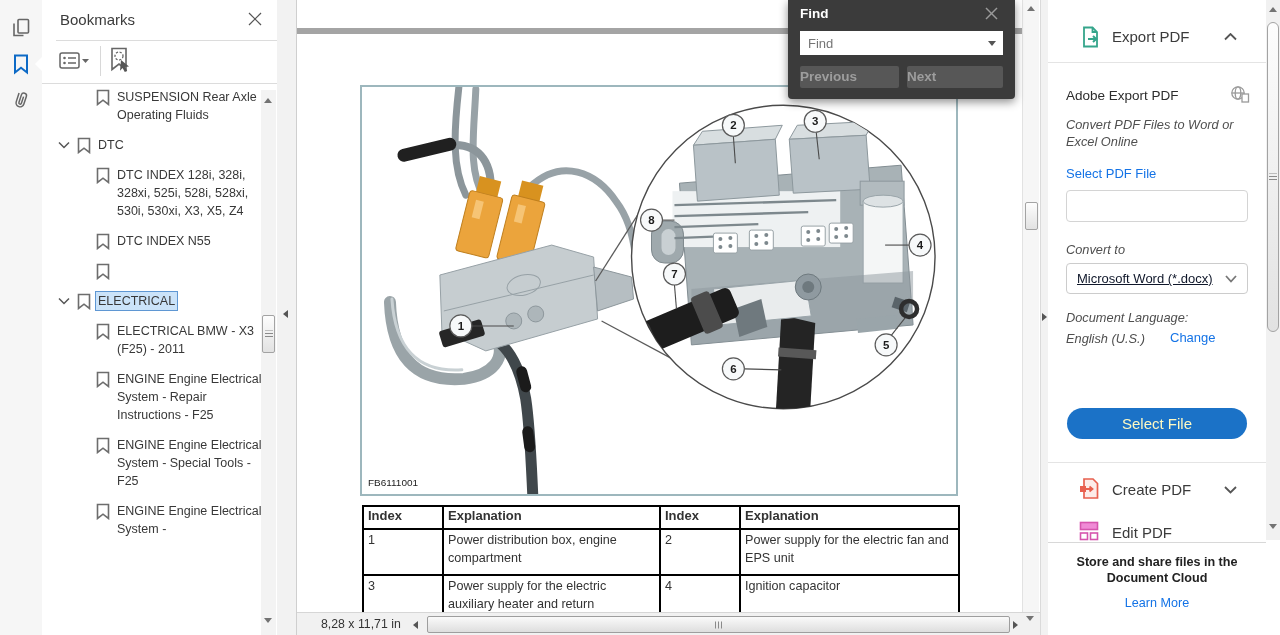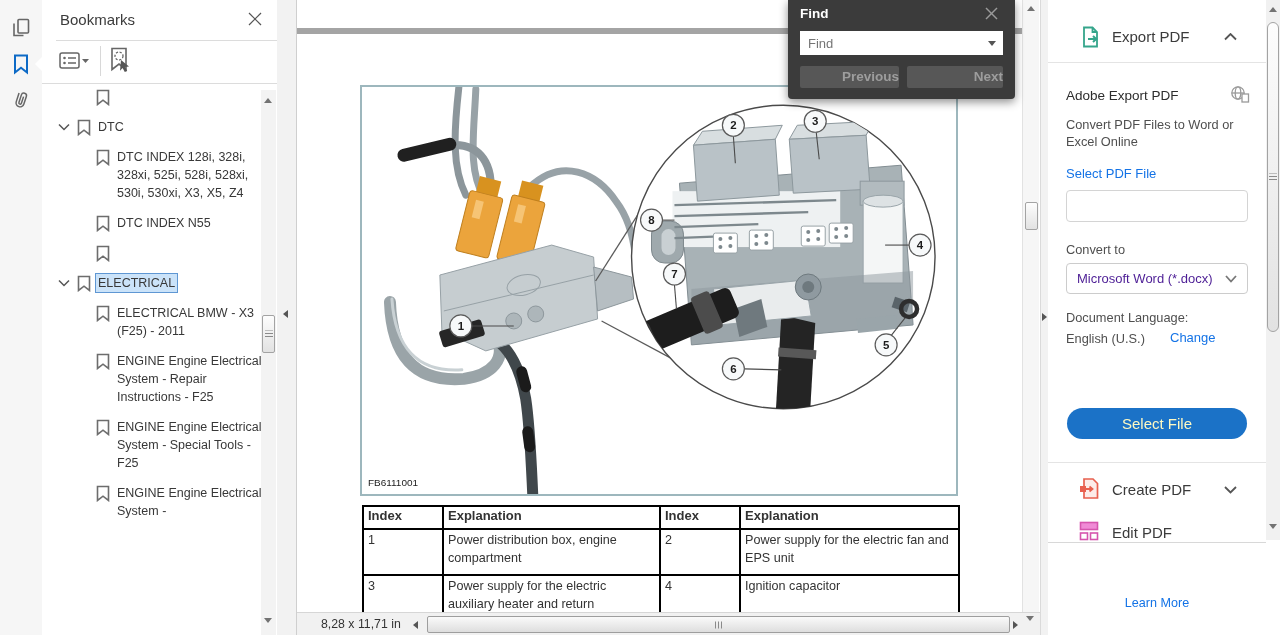--- a/index.html
+++ b/index.html
@@ -66,32 +66,32 @@
   .find{left:788px;top:0;width:227px;height:99px;background:#3b3b3b;border-radius:0 0 4px 4px;
         box-shadow:0 3px 10px rgba(0,0,0,.45);z-index:9;}
   .find-title{position:absolute;left:12px;top:6px;color:#fff;font-size:13.5px;font-weight:bold;}
   .find-close{position:absolute;left:197px;top:7px;cursor:pointer;}
   .find-input{position:absolute;left:12px;top:31px;width:203px;height:24px;background:#fff;border:none;box-sizing:border-box;}
   .find-input input{width:100%;height:100%;border:none;outline:none;font-size:13px;padding:0 20px 0 8px;box-sizing:border-box;
                     font-family:"Liberation Sans",sans-serif;color:#333;}
   .find-input input::placeholder{color:#757575;}
   .find-caret{position:absolute;right:7px;top:10px;border-left:4px solid transparent;border-right:4px solid transparent;border-top:5px solid #555;}
   .find-btn{position:absolute;top:66px;height:22px;background:#575757;border-radius:2px;color:#9d9d9d;
-            font-size:13.5px;font-weight:bold;text-align:right;line-height:22px;cursor:pointer;}
+            font-size:13.5px;font-weight:bold;text-align:left;line-height:22px;cursor:pointer;}
 
   
   .rpanel{left:1048px;top:0;width:218px;height:635px;background:#fff;}
   .rp-row-label{position:absolute;font-size:15px;color:#3b3b3b;cursor:pointer;}
   .rp-div{position:absolute;left:0;width:218px;border-top:1px solid #e4e4e4;}
   .rp-h{position:absolute;left:18px;font-size:13.5px;font-weight:normal;color:#2d2d2d;}
-  .rp-text{position:absolute;left:18px;font-size:12.8px;color:#4f4f4f;line-height:17px;}
+  .rp-text{position:absolute;left:18px;font-size:12.8px;color:#4f4f4f;line-height:17px;font-style:italic;}
   .rp-link{position:absolute;font-size:13px;color:#1473e6;cursor:pointer;}
   .rp-input{position:absolute;left:18px;top:190px;width:180px;height:30px;border:1px solid #d4d4d4;border-radius:4px;background:#fff;}
   .rp-select{position:absolute;left:18px;top:263px;width:180px;height:29px;border:1px solid #ccc;border-radius:4px;background:#fff;cursor:pointer;}
-  .rp-select span{position:absolute;left:10px;top:7px;font-size:13px;color:#4c1d95;}
+  .rp-select span{position:absolute;left:10px;top:7px;font-size:13px;color:#0f172a;text-decoration:underline;}
   .rp-btn{position:absolute;left:19px;top:408px;width:180px;height:31px;background:#1b72c7;border-radius:16px;
           color:#fef9c3;font-size:15px;text-align:center;line-height:31px;cursor:pointer;}
   .rp-footer-t{position:absolute;left:9px;top:554px;width:200px;text-align:center;font-size:12.6px;font-weight:bold;color:#222;line-height:16px;}
   .rp-sb{left:1266px;top:0;width:14px;height:540px;background:#f1f1f1;}
 
   
   .balloon circle{fill:#f7f9fa;stroke:#5a5a5a;stroke-width:1.2;}
   .balloon text{font-size:11.5px;font-weight:600;fill:#1c1c1c;text-anchor:middle;font-family:"Liberation Sans",sans-serif;}
   .figcode{font-size:10px;fill:#222;font-family:"Liberation Sans",sans-serif;}
 </style>
@@ -149,20 +149,21 @@
   <div class="bm-div2"></div>
 
   <div class="bm-tree">
 
     <div class="bm-item lvl2">
       <span class="bm-glyph">
           <svg width="16" height="17" viewBox="0 0 16 17" fill="none" stroke="#6d6d6d" stroke-width="1.6">
             <path d="M2.5,1.5 h11 v14 l-5.5,-4.3 l-5.5,4.3 z"></path>
           </svg>
         </span>
+      <span class="bm-label">SUSPENSION Rear Axle Operating Fluids</span>
     </div>
 
     <div class="bm-item">
       <span class="bm-chev">
           <svg width="12" height="8" viewBox="0 0 12 8" fill="none" stroke="#555" stroke-width="1.5">
             <polyline points="1,1.5 6,6.5 11,1.5"></polyline>
           </svg>
         </span>
       <span class="bm-glyph">
           <svg width="16" height="17" viewBox="0 0 16 17" fill="none" stroke="#6d6d6d" stroke-width="1.6">
@@ -544,20 +545,21 @@
   <span class="abs" style="left:31px;top:521px">
     <svg width="22" height="20" viewBox="0 0 22 20" fill="none" stroke="#d655ae" stroke-width="1.6">
       <rect x="1.5" y="1.5" width="17" height="7" fill="#f08ad6"></rect>
       <rect x="1.5" y="12" width="7" height="6.5"></rect>
       <rect x="11.5" y="12" width="7" height="6.5"></rect>
     </svg>
   </span>
   <span class="rp-row-label" style="left:64px;top:524px">Edit PDF</span>
 
   <div class="rp-div" style="top:542px;border-top:1px solid #d8d8d8"></div>
+  <span class="rp-footer-t">Store and share files in the Document Cloud</span>
   <span class="rp-link" style="left:0;top:596px;width:218px;text-align:center;font-size:12.6px">Learn More</span>
 </div>
 
 <div class="abs rp-sb">
   <span class="tri tri-up" style="left:3px;top:7px"></span>
   <div class="sb-thumb" style="left:1px;top:22px;width:10px;height:308px;border-radius:6px">
       <span class="grip-h"></span>
     </div>
   <span class="tri tri-down" style="left:3px;top:524px"></span>
 </div>

